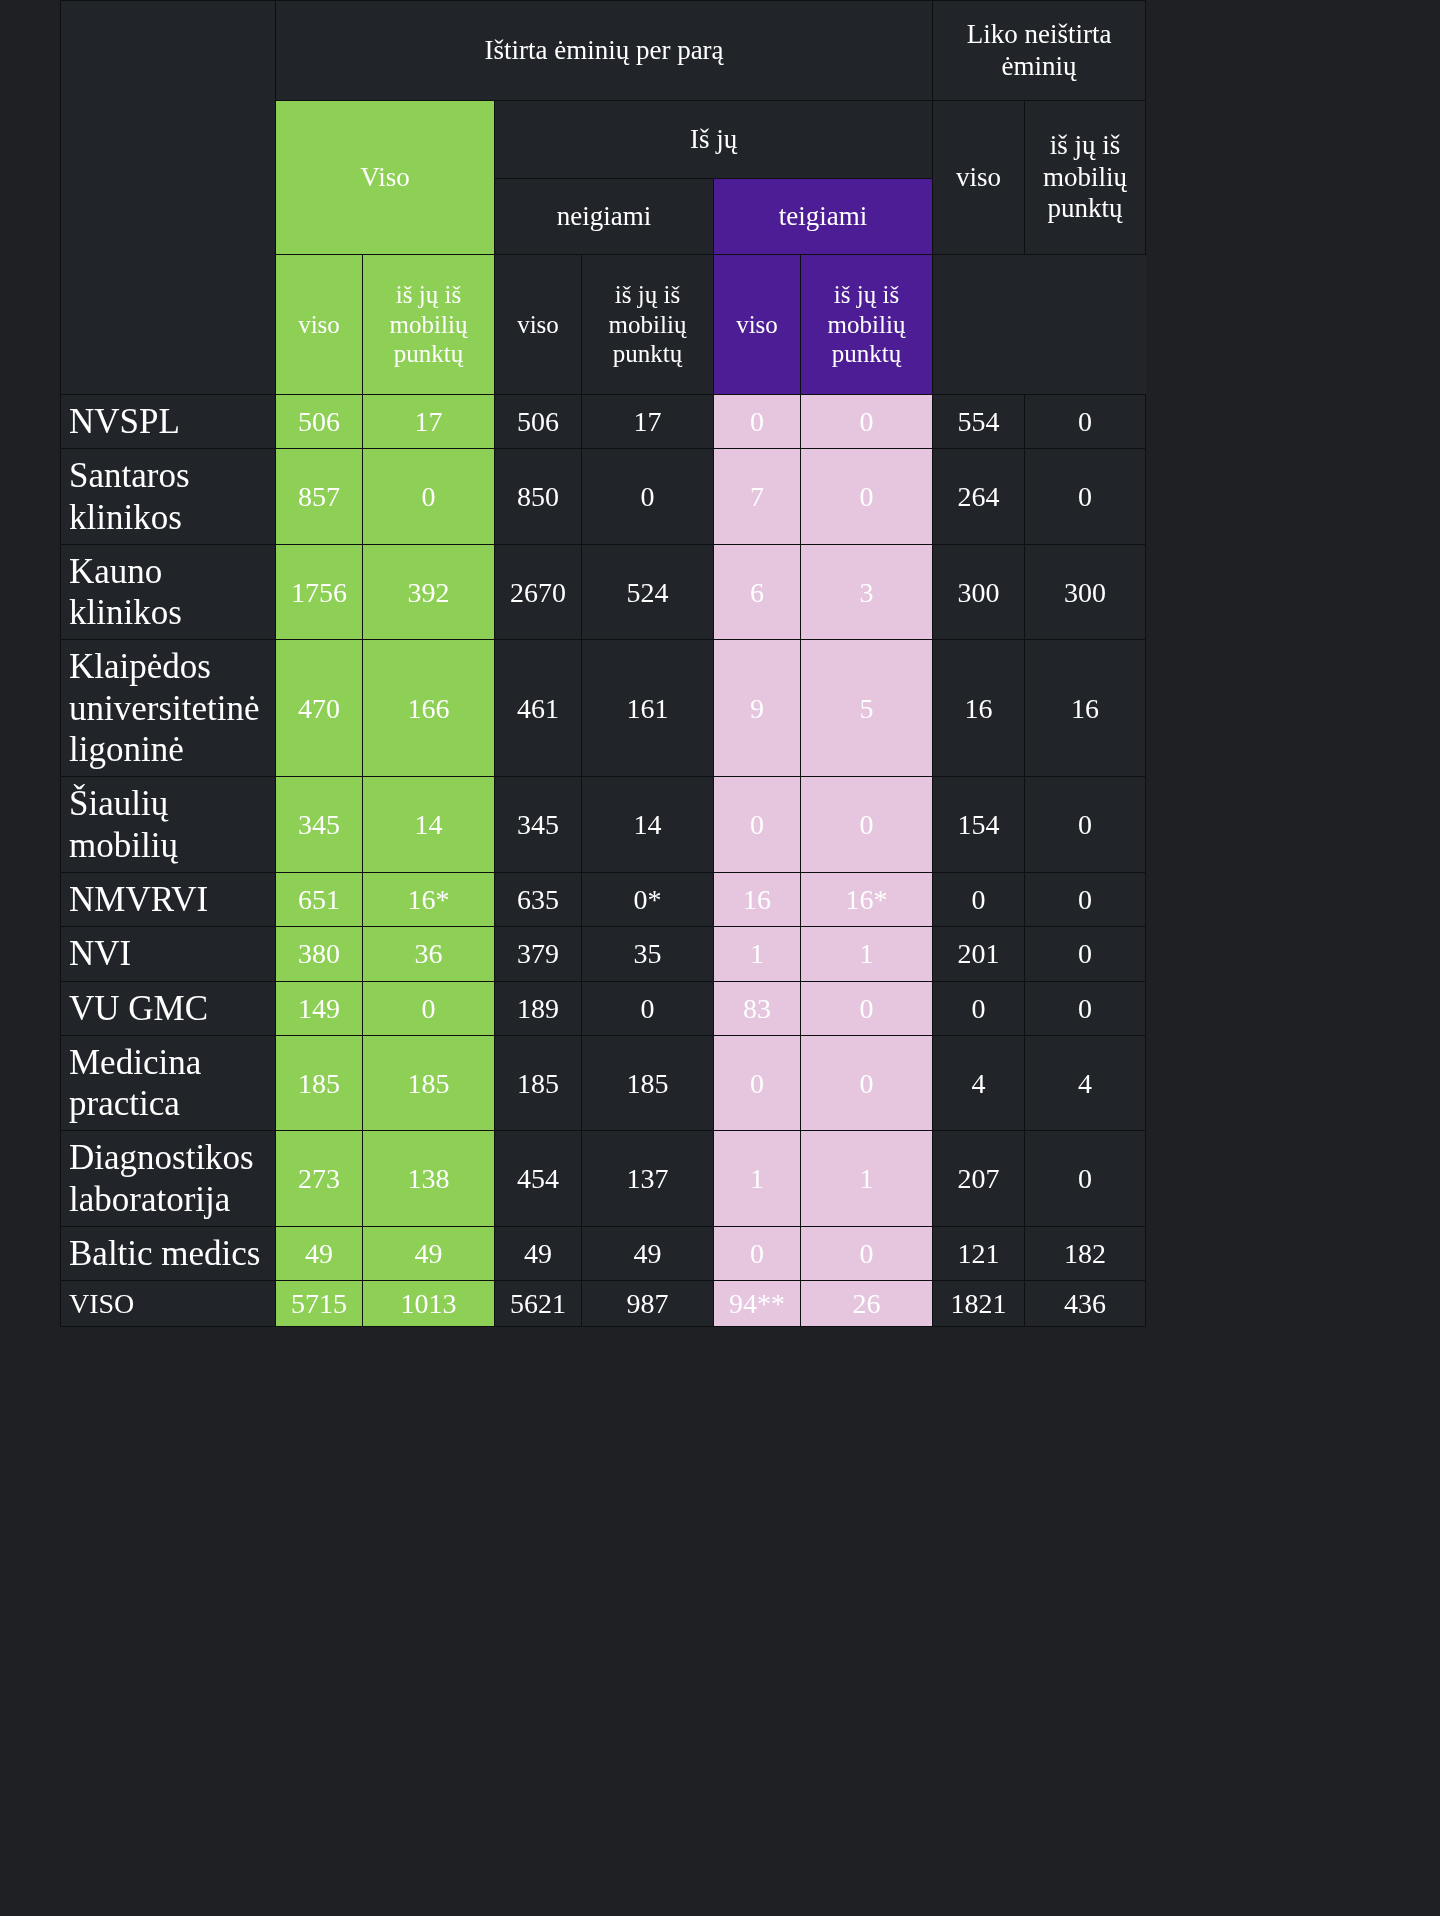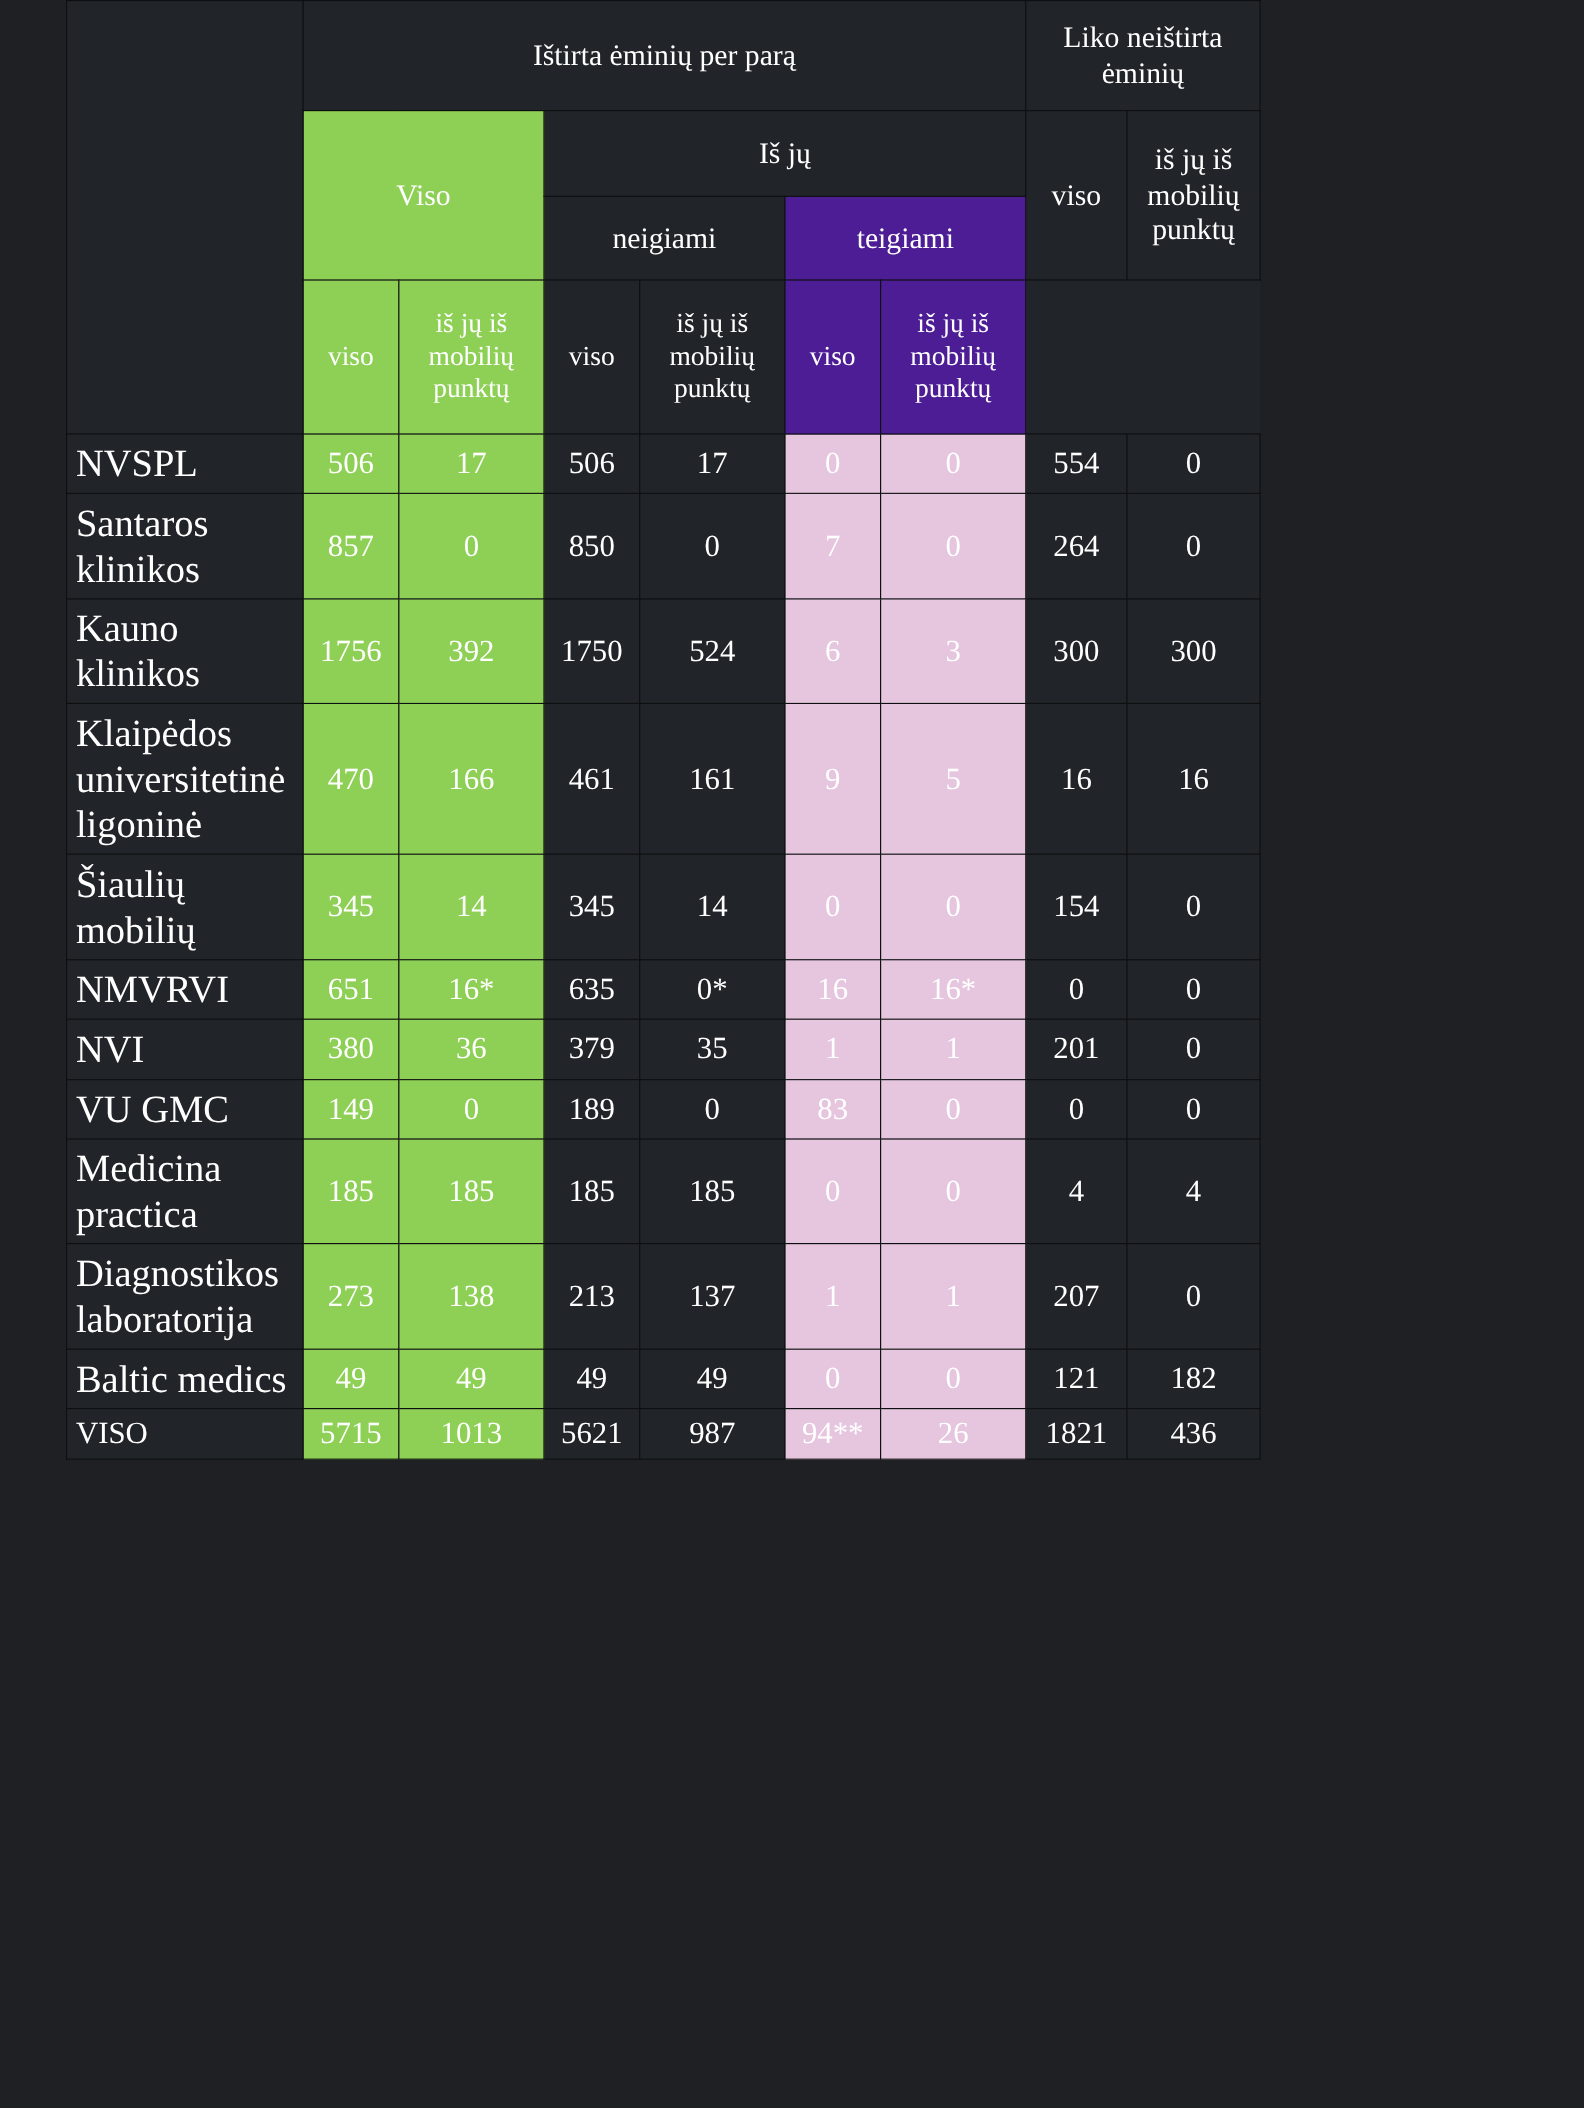--- a/index.html
+++ b/index.html
@@ -180,21 +180,21 @@
           <td class="num">0</td>
           <td class="num-pink">7</td>
           <td class="num-pink">0</td>
           <td class="num">264</td>
           <td class="num">0</td>
         </tr>
         <tr>
           <td class="name">Kauno klinikos</td>
           <td class="num-green">1756</td>
           <td class="num-green">392</td>
-          <td class="num">1750</td>
+          <td class="num">2670</td>
           <td class="num">524</td>
           <td class="num-pink">6</td>
           <td class="num-pink">3</td>
           <td class="num">300</td>
           <td class="num">300</td>
         </tr>
         <tr>
           <td class="name">Klaipėdos universitetinė ligoninė</td>
           <td class="num-green">470</td>
           <td class="num-green">166</td>
@@ -257,21 +257,21 @@
           <td class="num">185</td>
           <td class="num-pink">0</td>
           <td class="num-pink">0</td>
           <td class="num">4</td>
           <td class="num">4</td>
         </tr>
         <tr>
           <td class="name">Diagnostikos laboratorija</td>
           <td class="num-green">273</td>
           <td class="num-green">138</td>
-          <td class="num">213</td>
+          <td class="num">454</td>
           <td class="num">137</td>
           <td class="num-pink">1</td>
           <td class="num-pink">1</td>
           <td class="num">207</td>
           <td class="num">0</td>
         </tr>
         <tr>
           <td class="name">Baltic medics</td>
           <td class="num-green">49</td>
           <td class="num-green">49</td>

